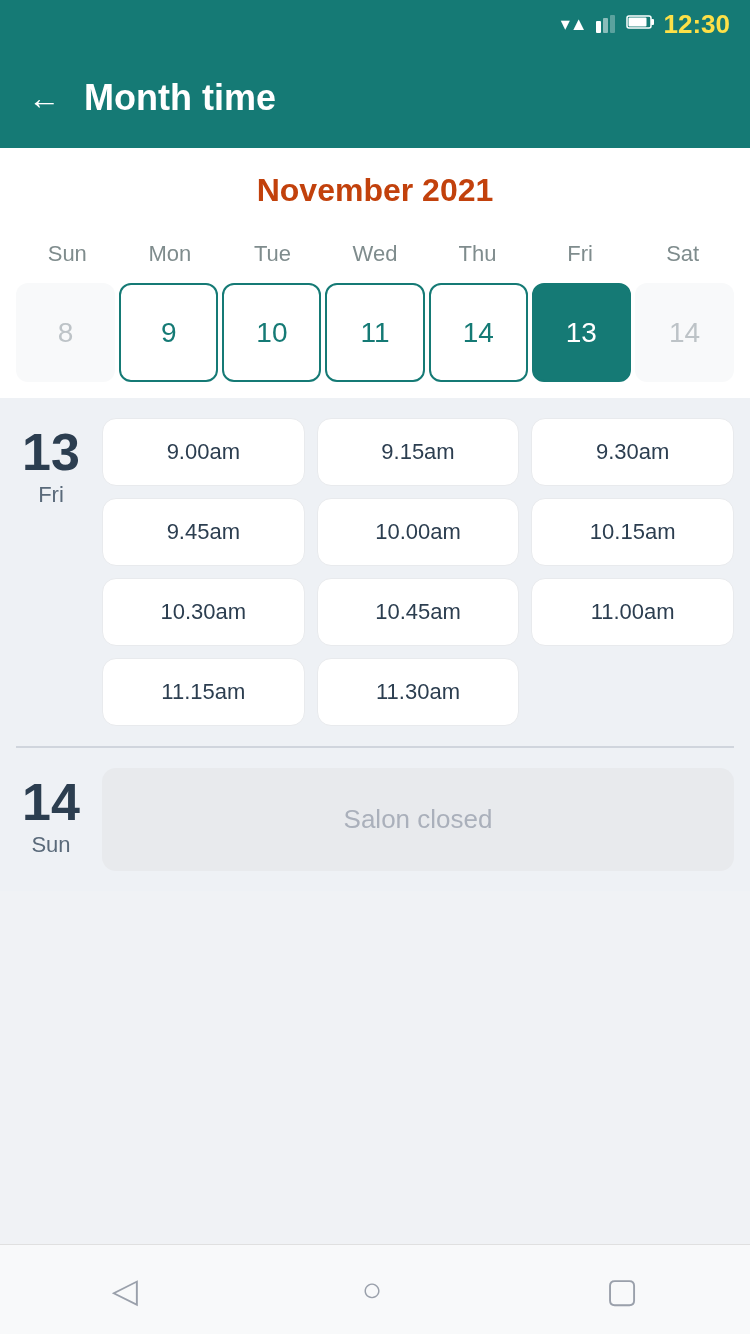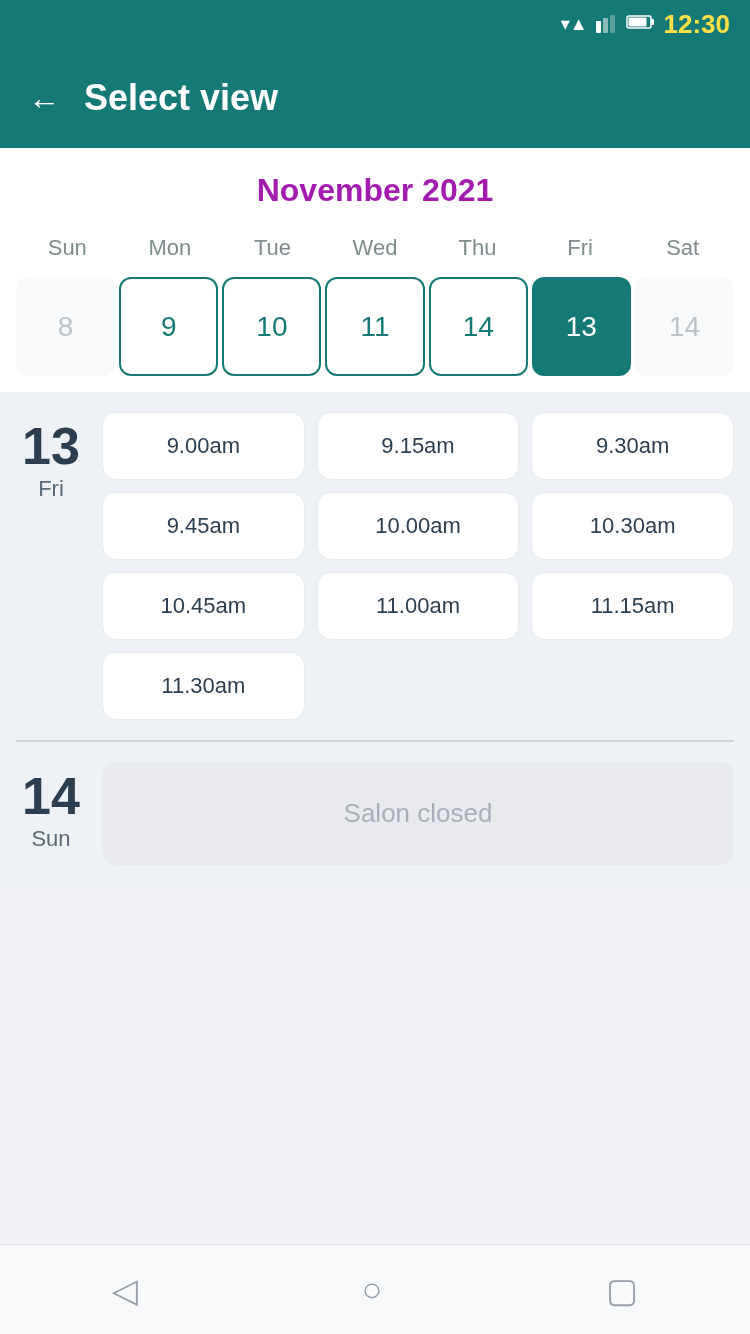--- a/index.html
+++ b/index.html
@@ -60,22 +60,22 @@
 
     
     .calendar-section {
       background: white;
       padding: 24px 16px 16px;
     }
     .month-title {
       text-align: center;
       font-size: 32px;
       font-weight: 600;
-      color: #a21caf;
-      margin-bottom: 20px;
+      color: #c2410c;
+      margin-bottom: 26px;
     }
 
     
     .day-headers {
       display: grid;
       grid-template-columns: repeat(7, 1fr);
       margin-bottom: 10px;
     }
     .day-header {
       text-align: center;
@@ -247,21 +247,21 @@
           <rect x="25" y="6" width="3" height="6" rx="1" fill="white"></rect>
           <rect x="2.5" y="4.5" width="18" height="9" rx="1" fill="white"></rect>
         </svg>
       </span>
       <span class="status-time">12:30</span>
     </div>
   </div>
 
   <div class="header">
     <span class="back-btn">←</span>
-    <span class="header-title">Select view</span>
+    <span class="header-title">Month time</span>
   </div>
 
   <div class="calendar-section">
     <div class="month-title">November 2021</div>
 
     <div class="day-headers">
       <div class="day-header">Sun</div>
       <div class="day-header">Mon</div>
       <div class="day-header">Tue</div>
       <div class="day-header">Wed</div>
@@ -288,20 +288,21 @@
       <div class="day-label">
         <span class="day-number">13</span>
         <span class="day-name">Fri</span>
       </div>
       <div class="slots-grid">
         <div class="time-slot">9.00am</div>
         <div class="time-slot">9.15am</div>
         <div class="time-slot">9.30am</div>
         <div class="time-slot">9.45am</div>
         <div class="time-slot">10.00am</div>
+        <div class="time-slot">10.15am</div>
         <div class="time-slot">10.30am</div>
         <div class="time-slot">10.45am</div>
         <div class="time-slot">11.00am</div>
         <div class="time-slot">11.15am</div>
         <div class="time-slot">11.30am</div>
       </div>
     </div>
 
     <div class="divider"></div>
 

